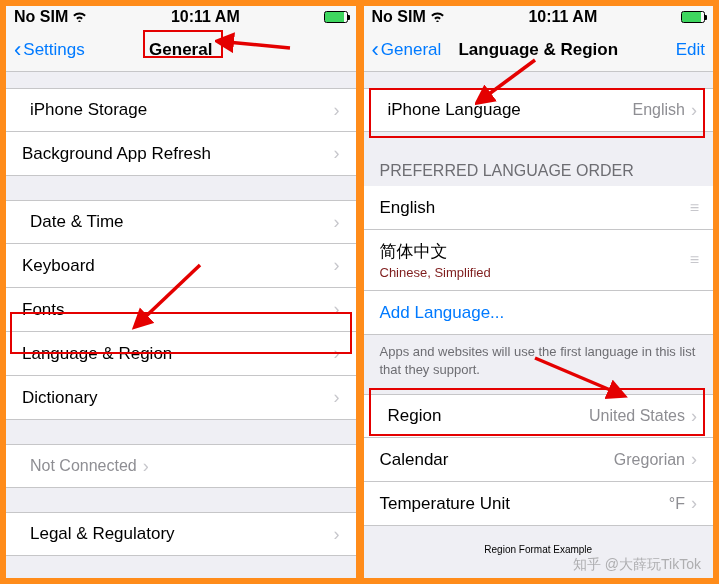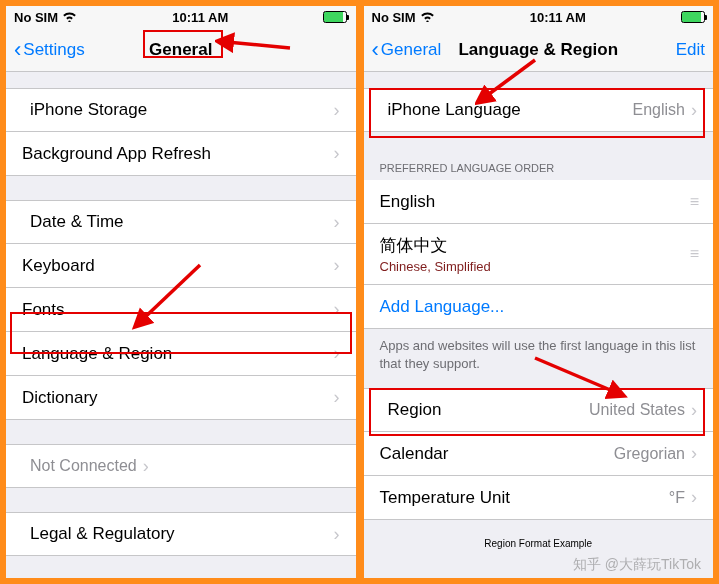--- a/index.html
+++ b/index.html
@@ -20,21 +20,21 @@
       flex-direction: column;
       overflow: hidden;
       position: relative;
     }
     .status-bar {
       height: 22px;
       display: flex;
       align-items: center;
       justify-content: space-between;
       padding: 0 8px;
-      font-size: 13px;
+      font-size: 16px;
       font-weight: 600;
       background: #f7f7f7;
     }
     .status-left { display: flex; align-items: center; gap: 4px; }
     .status-right { display: flex; align-items: center; gap: 4px; }
     .wifi-icon { display: inline-block; }
     .battery-icon {
       display: inline-block;
       width: 24px;
       height: 12px;
@@ -89,21 +89,21 @@
     .content {
       flex: 1;
       background: #efeff4;
       overflow-y: auto;
     }
     .group {
       margin-top: 24px;
     }
     .group:first-child { margin-top: 16px; }
     .group-header {
-      font-size: 11px;
+      font-size: 16px;
       color: #6d6d72;
       padding: 6px 16px;
       text-transform: uppercase;
     }
     .group-footer {
       font-size: 13px;
       color: #6d6d72;
       padding: 8px 16px 4px;
       line-height: 1.35;
     }

